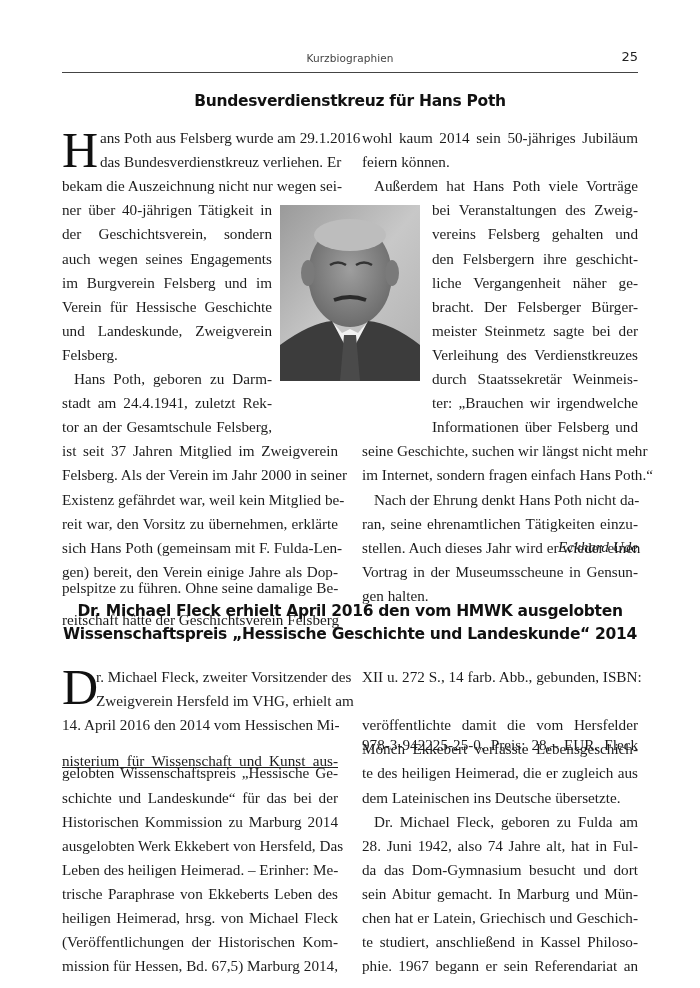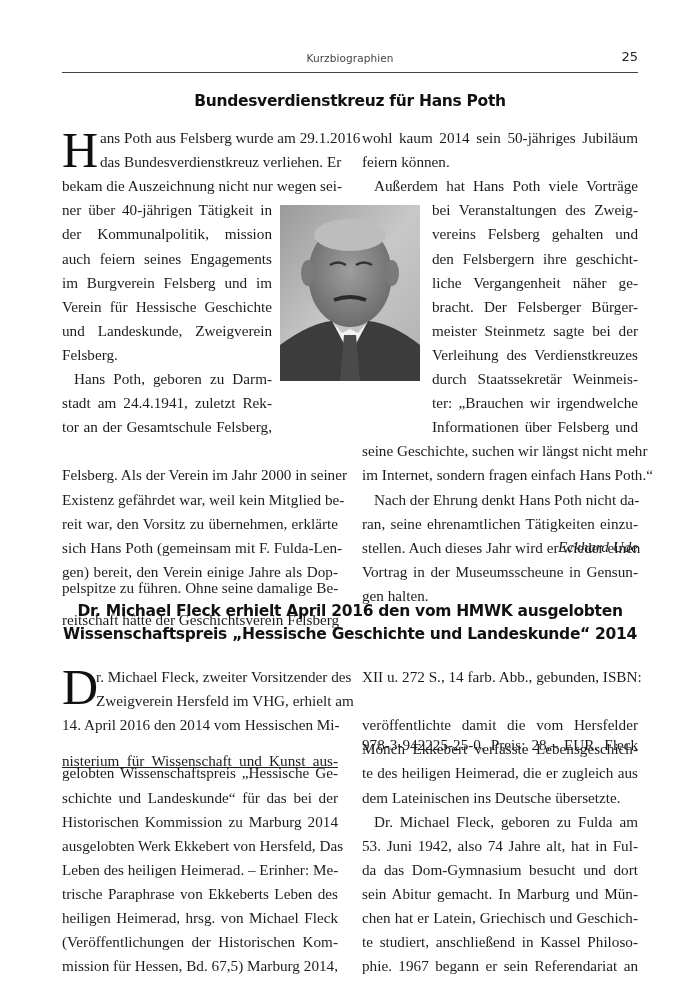--- a/index.html
+++ b/index.html
@@ -30,29 +30,30 @@
 </div>
 
 <div class="h1" style="top:92px;">Bundesverdienstkreuz für Hans Poth</div>
 
 <div class="col" id="a1-left" style="left:62px; top:126px; height:450px;">
   <div class="drop" style="top:2px;">H</div>
 <div class="line j" style="top: 0px; left: 38px; width: 238px;">ans Poth aus Felsberg wurde am 29.1.2016</div>
     <div class="line j" style="top: 24.1px; left: 38px; width: 238px;">das Bundesverdienstkreuz verliehen. Er</div>
     <div class="line j" style="top: 48.2px; left: 0px; width: 276px;">bekam die Auszeichnung nicht nur wegen sei-</div>
     <div class="line j" style="top: 72.3px; left: 0px; width: 210px;">ner über 40-jährigen Tätigkeit in</div>
-    <div class="line j" style="top: 96.4px; left: 0px; width: 210px;">der Kommunalpolitik, mission</div>
-    <div class="line j" style="top: 120.5px; left: 0px; width: 210px;">auch feiern seines Engagements</div>
+    <div class="line j" style="top: 96.4px; left: 0px; width: 210px;">der Geschichtsverein, sondern</div>
+    <div class="line j" style="top: 120.5px; left: 0px; width: 210px;">auch wegen seines Engagements</div>
     <div class="line j" style="top: 144.6px; left: 0px; width: 210px;">im Burgverein Felsberg und im</div>
     <div class="line j" style="top: 168.7px; left: 0px; width: 210px;">Verein für Hessische Geschichte</div>
     <div class="line j" style="top: 192.8px; left: 0px; width: 210px;">und Landeskunde, Zweigverein</div>
     <div class="line l" style="top: 216.9px; left: 0px; width: 210px;">Felsberg.</div>
     <div class="line j" style="top: 241px; left: 0px; width: 210px; text-indent: 12px;">Hans Poth, geboren zu Darm-</div>
     <div class="line j" style="top: 265.1px; left: 0px; width: 210px;">stadt am 24.4.1941, zuletzt Rek-</div>
     <div class="line j" style="top: 289.2px; left: 0px; width: 210px;">tor an der Gesamtschule Felsberg,</div>
+    <div class="line j" style="top: 313.3px; left: 0px; width: 276px;">ist seit 37 Jahren Mitglied im Zweigverein</div>
     <div class="line j" style="top: 337.4px; left: 0px; width: 276px;">Felsberg. Als der Verein im Jahr 2000 in seiner</div>
     <div class="line j" style="top: 361.5px; left: 0px; width: 276px;">Existenz gefährdet war, weil kein Mitglied be-</div>
     <div class="line j" style="top: 385.6px; left: 0px; width: 276px;">reit war, den Vorsitz zu übernehmen, erklärte</div>
     <div class="line j" style="top: 409.7px; left: 0px; width: 276px;">sich Hans Poth (gemeinsam mit F. Fulda-Len-</div>
     <div class="line j" style="top: 433.8px; left: 0px; width: 276px;">gen) bereit, den Verein einige Jahre als Dop-</div>
     <div class="line j" style="top: 450px; left: 0px; width: 276px;">pelspitze zu führen. Ohne seine damalige Be-</div>
     <div class="line j" style="top: 482px; left: 0px; width: 276px;">reitschaft hätte der Geschichtsverein Felsberg</div>
   </div>
 
 <div class="photo">
@@ -127,19 +128,19 @@
     <div class="line j" style="top: 289.2px; left: 0px; width: 276px;">mission für Hessen, Bd. 67,5) Marburg 2014,</div>
   </div>
 <div class="col" id="a2-right" style="left:362px; top:665px; height:320px;">
     <div class="line j" style="top: 0px; left: 0px; width: 276px;">XII u. 272 S., 14 farb. Abb., gebunden, ISBN:</div>
     <div class="line j" style="top: 24.1px; left: 0px; width: 276px; margin-top: 44px;">978-3-942225-25-0, Preis: 28,– EUR. Fleck</div>
     <div class="line j" style="top: 48.2px; left: 0px; width: 276px;">veröffentlichte damit die vom Hersfelder</div>
     <div class="line j" style="top: 96.4px; left: 0px; width: 276px;">te des heiligen Heimerad, die er zugleich aus</div>
     <div class="line j" style="top: 72.3px; left: 0px; width: 276px;">Mönch Ekkebert verfasste Lebensgeschich-</div>
     <div class="line l" style="top: 120.5px; left: 0px; width: 276px;">dem Lateinischen ins Deutsche übersetzte.</div>
     <div class="line j" style="top: 144.6px; left: 0px; width: 276px; text-indent: 12px;">Dr. Michael Fleck, geboren zu Fulda am</div>
-    <div class="line j" style="top: 168.7px; left: 0px; width: 276px;">53. Juni 1942, also 74 Jahre alt, hat in Ful-</div>
+    <div class="line j" style="top: 168.7px; left: 0px; width: 276px;">28. Juni 1942, also 74 Jahre alt, hat in Ful-</div>
     <div class="line j" style="top: 192.8px; left: 0px; width: 276px;">da das Dom-Gymnasium besucht und dort</div>
     <div class="line j" style="top: 216.9px; left: 0px; width: 276px;">sein Abitur gemacht. In Marburg und Mün-</div>
     <div class="line j" style="top: 241px; left: 0px; width: 276px;">chen hat er Latein, Griechisch und Geschich-</div>
     <div class="line j" style="top: 265.1px; left: 0px; width: 276px;">te studiert, anschließend in Kassel Philoso-</div>
     <div class="line j" style="top: 289.2px; left: 0px; width: 276px;">phie. 1967 begann er sein Referendariat an</div>
   </div>
 
 </body></html>

